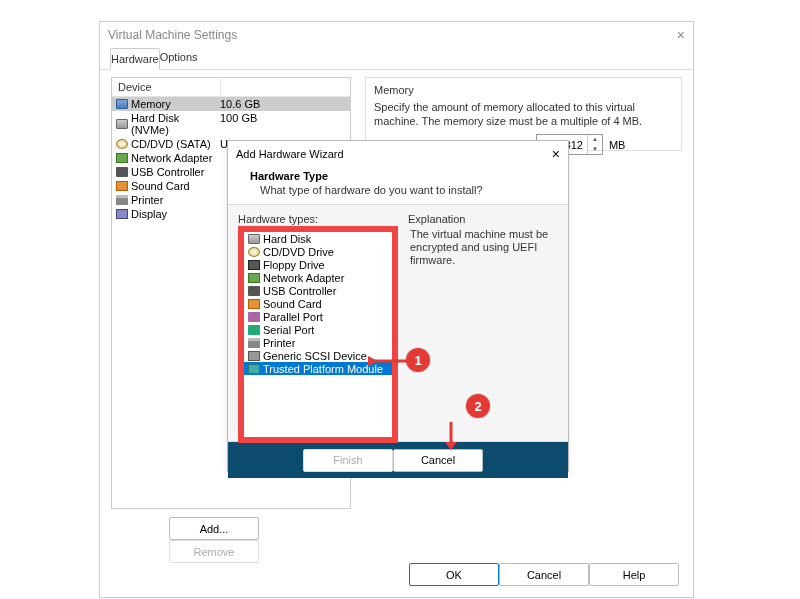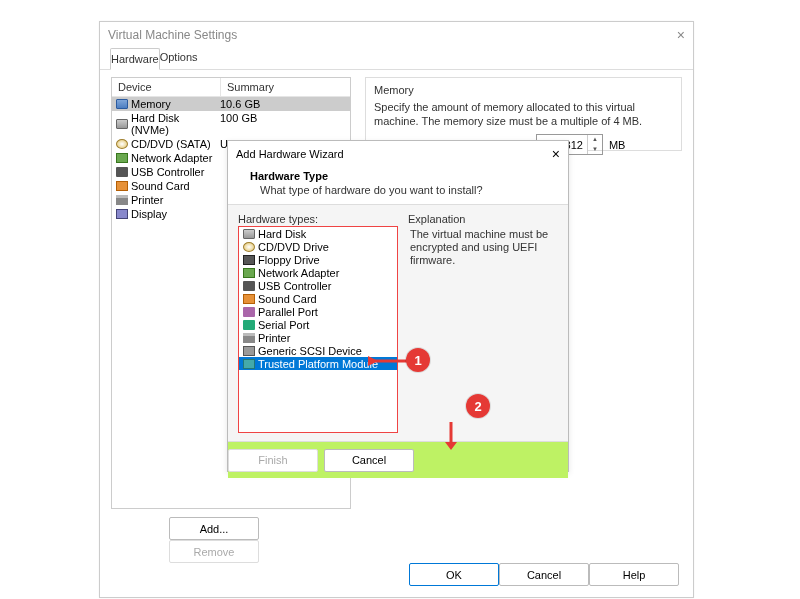--- a/index.html
+++ b/index.html
@@ -209,45 +209,44 @@
   padding: 8px 10px;
   display: flex;
   gap: 10px;
   height: 220px;
   border-bottom: 1px solid #ddd;
 }
 .wiz-left { width: 160px; }
 .wiz-right { flex: 1; }
 .wiz-label { font-size: 11px; margin-bottom: 1px; color: #333; }
 .wiz-list {
-  border: 1px solid #ef4444;
+  border: 6px solid #ef4444;
   background: #fff;
   height: 205px;
   overflow: hidden;
 }
 .wiz-item {
   display: flex;
   align-items: center;
   gap: 3px;
   padding: 0 4px;
   height: 13px;
   font-size: 11px;
 }
 .wiz-item.sel {
   background: #0078d7;
   color: #fff;
 }
 .expl-text { font-size: 11px; color: #333; line-height: 13px; padding: 2px; }
 .wiz-footer {
-  background: #bef264;
+  background: #0c4a6e;
   height: 36px;
   display: flex;
   align-items: center;
-  justify-content: flex-start;
-  gap: 6px;
+  justify-content: center;
   padding-right: 10px;
 }
 
 
 .callout {
   position: absolute;
   width: 24px; height: 24px;
   border-radius: 50%;
   background: #e53935;
   color: #fff;
@@ -292,21 +291,20 @@
     <div class="tab active">Hardware</div>
     <div class="tab">Options</div>
   </div>
 
   <div class="content-area">
 
     <div class="device-panel">
       <div class="device-table">
         <div class="dt-header">
           <div class="dt-col1">Device</div>
-          <div class="dt-col2">Summary</div>
         </div>
         <div id="device-rows">
             <div class="dt-row sel">
               <div class="c1">
                 <span class="ico icon-chip"></span>
                 <span>Memory</span>
               </div>
               <div class="c2">10.6 GB</div>
             </div>
             <div class="dt-row">

